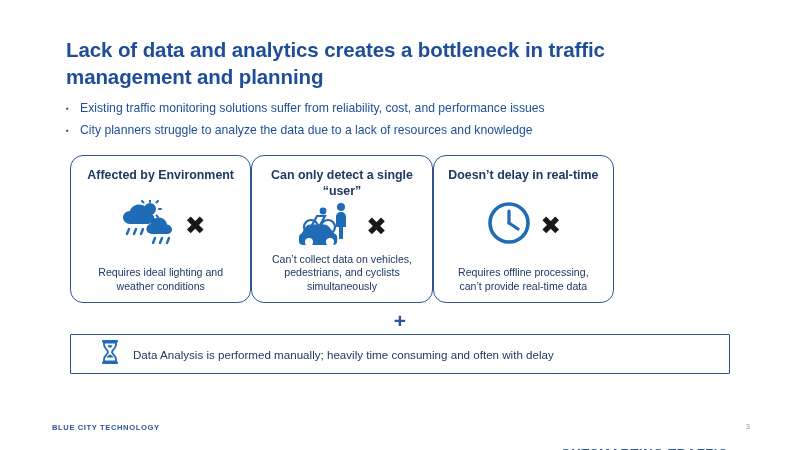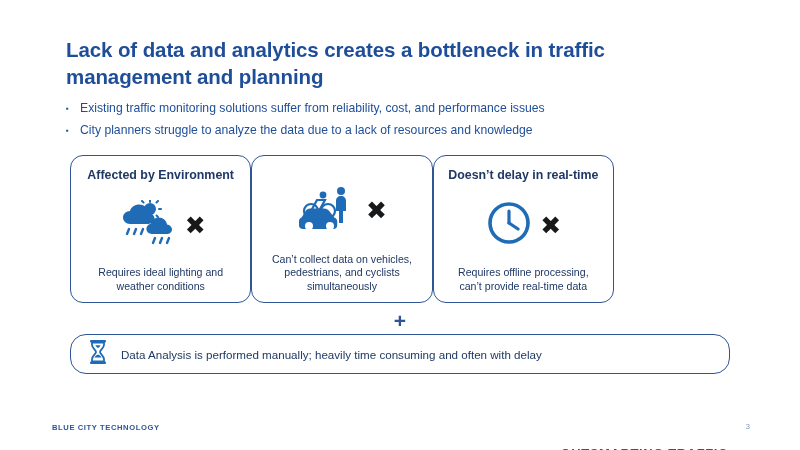--- a/index.html
+++ b/index.html
@@ -106,25 +106,25 @@
     color: #2f5597;
     line-height: 1;
   }
   .footer-bar {
     position: absolute;
     left: 70px;
     top: 334px;
     width: 660px;
     height: 40px;
     border: 1.6px solid #2f5597;
-    border-radius: 16px;
+    border-radius: 1px;
     box-sizing: border-box;
     display: flex;
     align-items: center;
-    padding-left: 16px;
+    padding-left: 28px;
   }
   .footer-bar-text {
     font-size: 11.6px;
     color: #1f3864;
     margin-left: 12px;
   }
   .brand {
     position: absolute;
     left: 52px;
     top: 423px;
@@ -204,20 +204,21 @@
               </g>
             </g>
           </svg>
         </span>
         <span class="x-mark">✖</span>
       </div>
       <div class="card-desc">Requires ideal lighting and weather conditions</div>
     </div>
 
     <div class="card">
+      <div class="card-title">Can only detect a single “user”</div>
       <div class="card-icon">
         <span>
           <svg width="62" height="46" viewBox="0 0 62 46">
             <g fill="#1f6bb5" stroke="#1f6bb5">
               <circle cx="44" cy="6" r="4" stroke="none"></circle>
               <path d="M44 11c-3 0-5 2-5 5v10h3v12h4V26h3V16c0-3-2-5-5-5z" stroke="none"></path>
               <circle cx="14" cy="26" r="7" fill="none" stroke-width="2.2"></circle>
               <circle cx="31" cy="26" r="7" fill="none" stroke-width="2.2"></circle>
               <path d="M14 26l6-11h8l-6 11z" fill="none" stroke-width="2.2"></path>
               <circle cx="26" cy="10" r="3.4" stroke="none"></circle>

